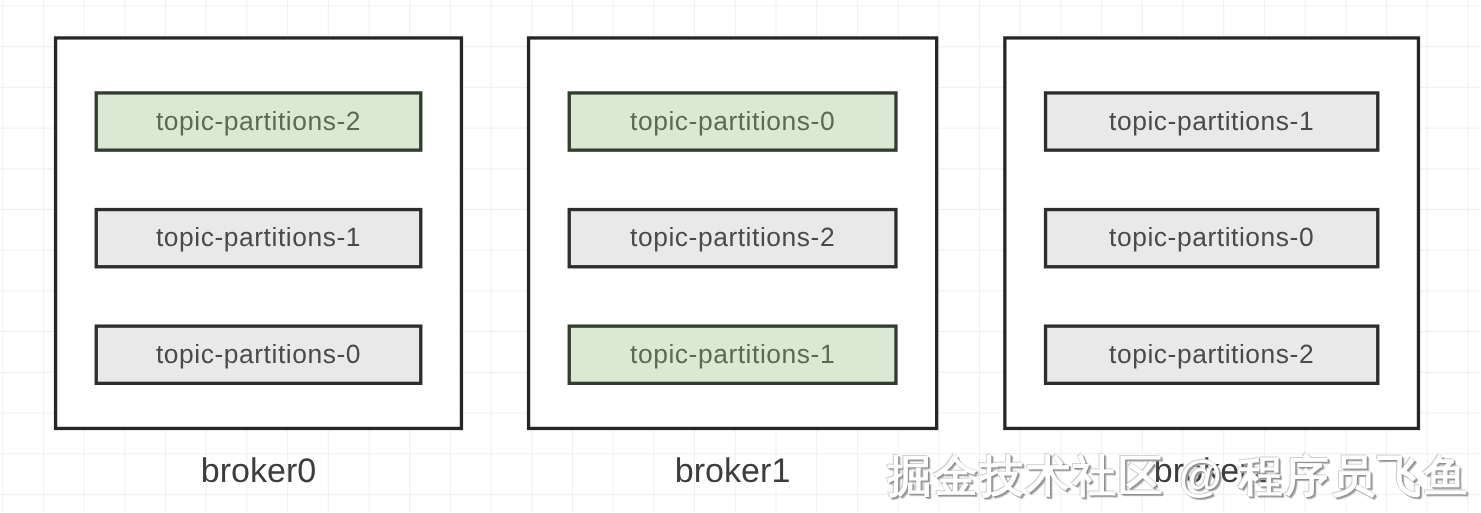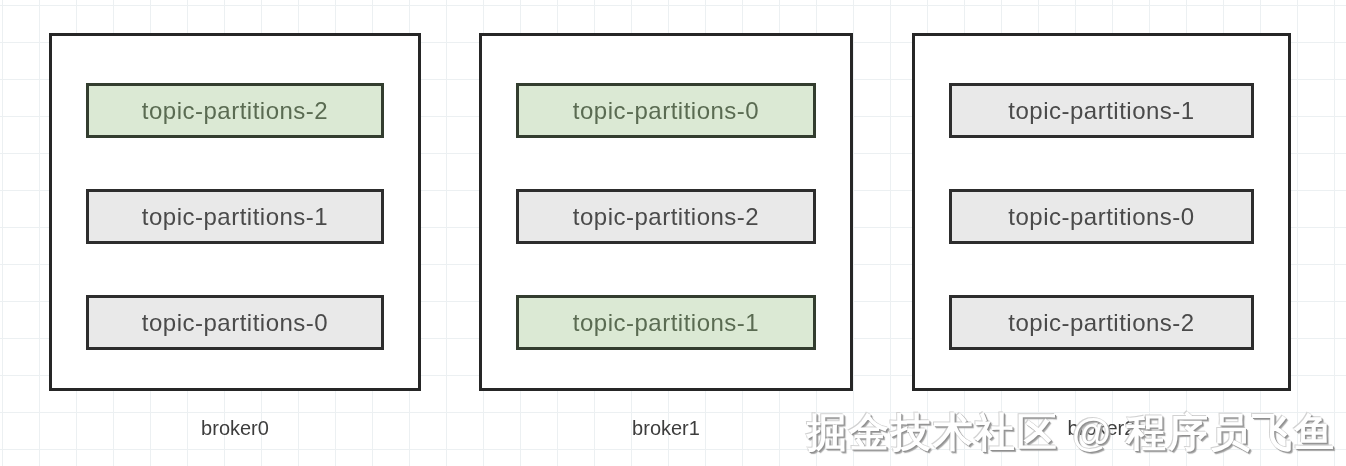--- a/index.html
+++ b/index.html
@@ -48,21 +48,21 @@
     background: #dbe9d4;
     border-color: #333d2f;
     color: #5a6b52;
   }
   .broker-label {
     position: absolute;
     top: 410px;
     height: 36px;
     line-height: 36px;
     text-align: center;
-    font-size: 20px;
+    font-size: 31px;
     color: #3d3d3d;
   }
   .broker-label.l0 { left: 49px;  width: 372px; }
   .broker-label.l1 { left: 479px; width: 374px; text-align: center; }
   .broker-label.l2 { left: 912px; width: 379px; }
   .watermark {
     position: absolute;
     right: 10px;
     bottom: 6px;
     z-index: 5;

